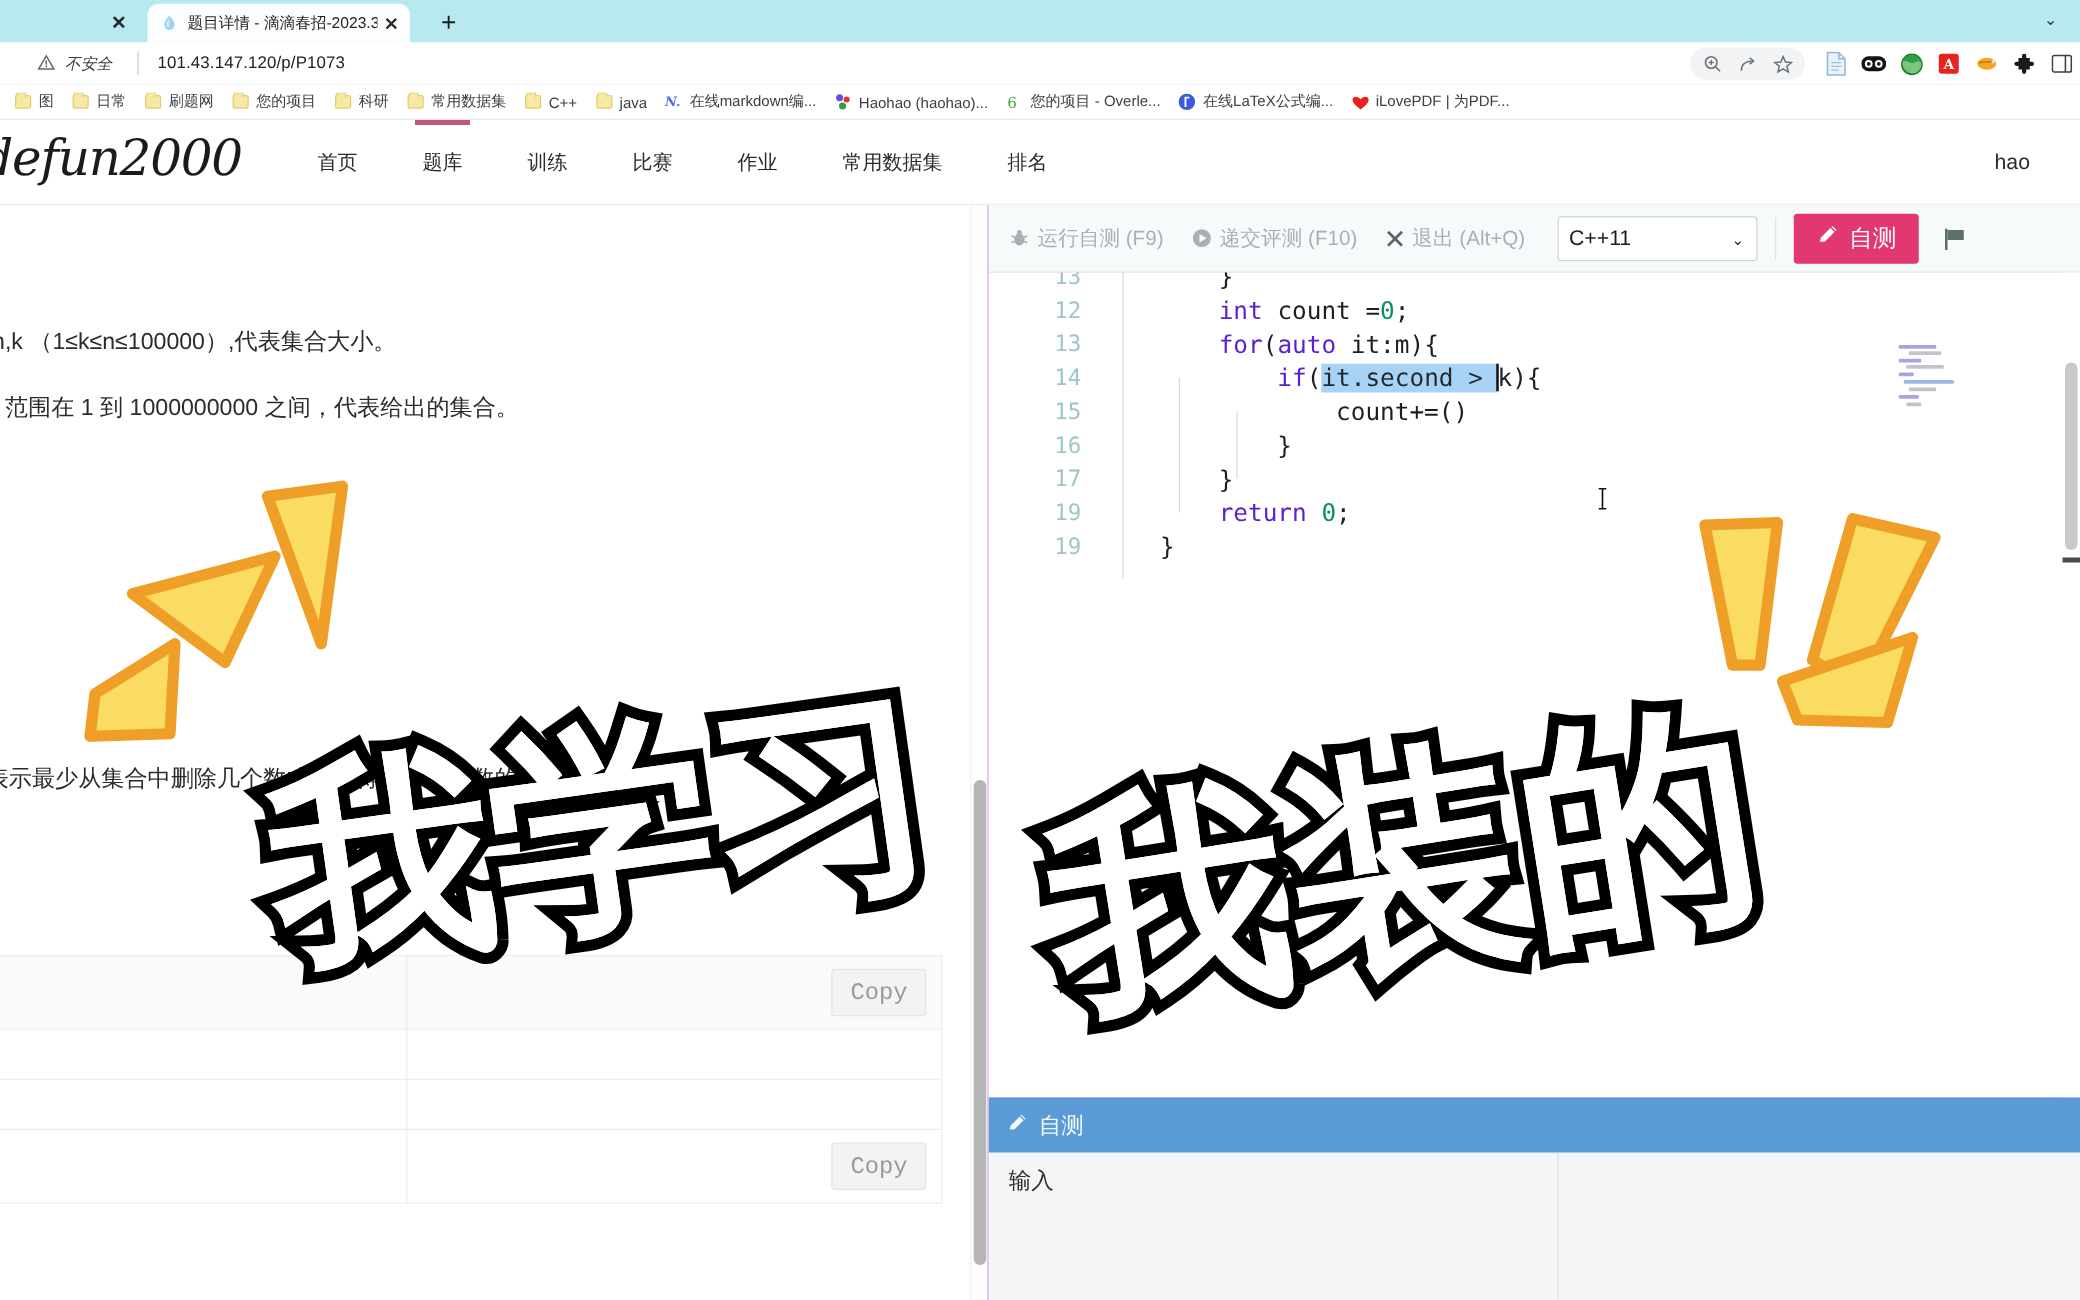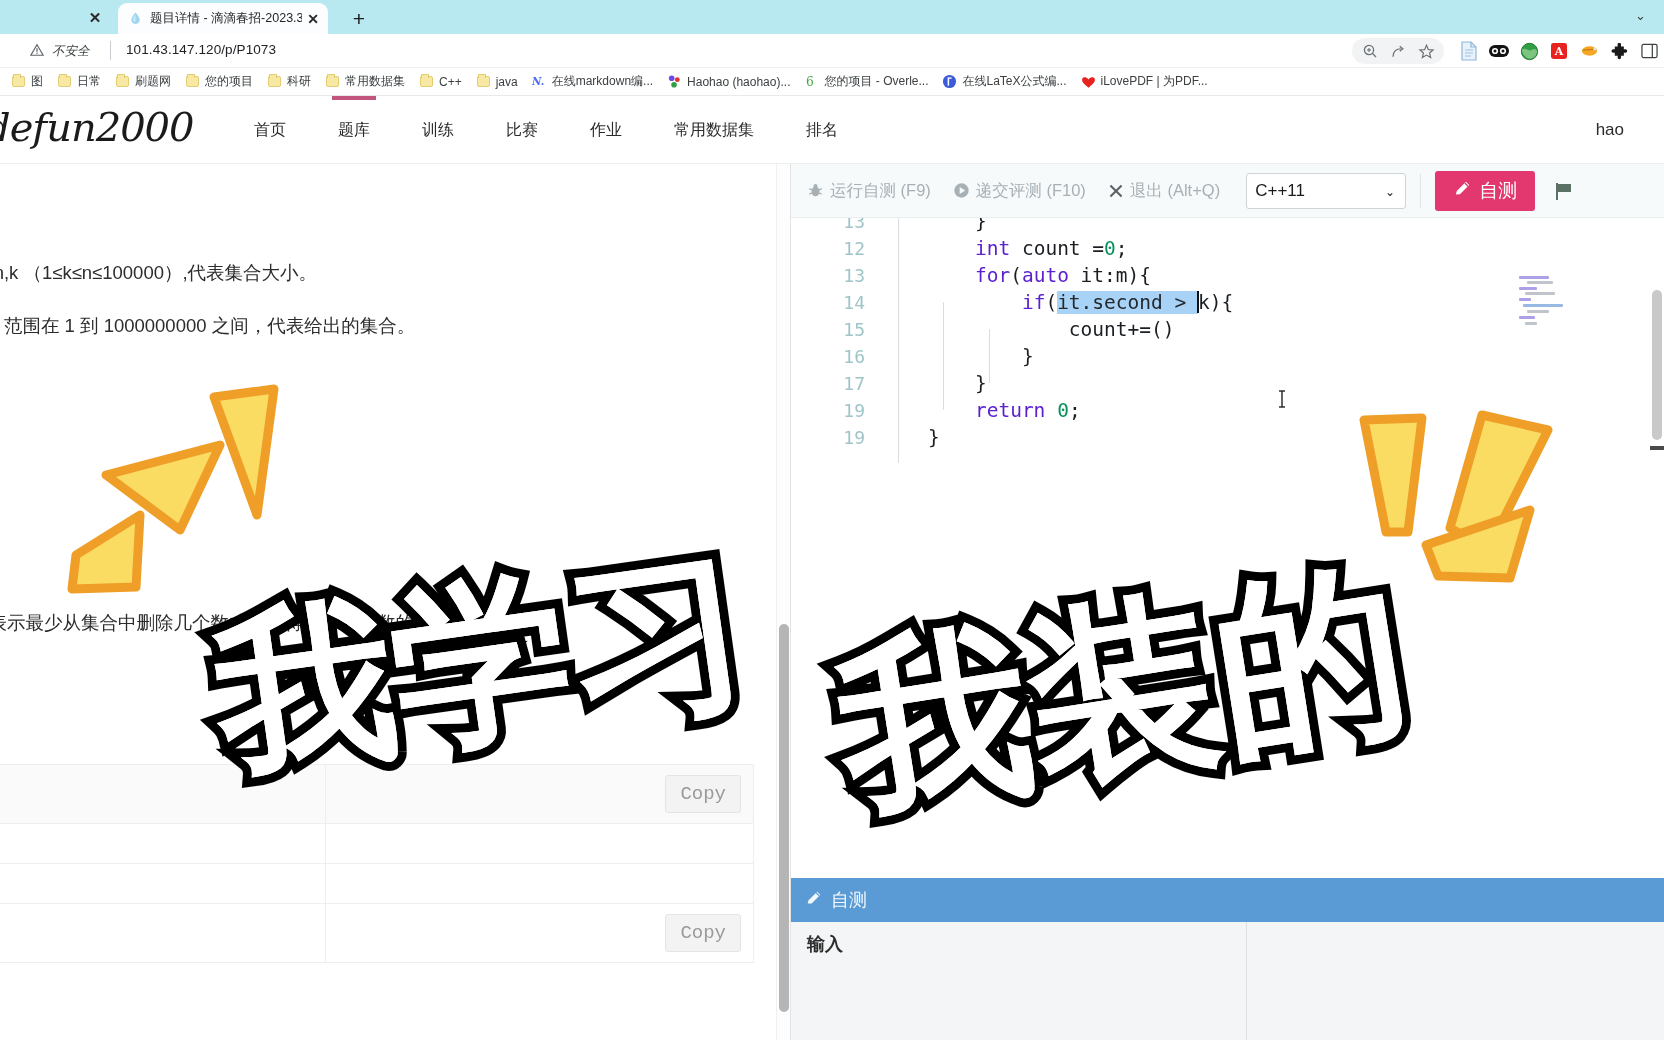--- a/index.html
+++ b/index.html
@@ -326,21 +326,21 @@
   .selftest-panel {
     position: absolute; top: 714px; left: 0;
     width: 874px; height: 162px; background: #f4f5f6;
   }
   .st-header {
     position: absolute; top: 0; left: 0; width: 874px; height: 44px;
     background: #5b9bd5; display: flex; align-items: center;
     padding-left: 14px; gap: 8px;
   }
   .st-header-label { font-size: 18px; color: #f4f9fd; }
-  .st-body { position: absolute; top: 44px; left: 0; width: 874px; height: 118px; font-weight: bold; }
+  .st-body { position: absolute; top: 44px; left: 0; width: 874px; height: 118px; }
   .st-col-divider {
     position: absolute; left: 455px; top: 0; width: 1px; height: 118px;
     background: #dddfe1;
   }
   .st-input-label {
     position: absolute; left: 16px; top: 10px;
     font-size: 18px; color: #2e2e2e;
   }
 
   

